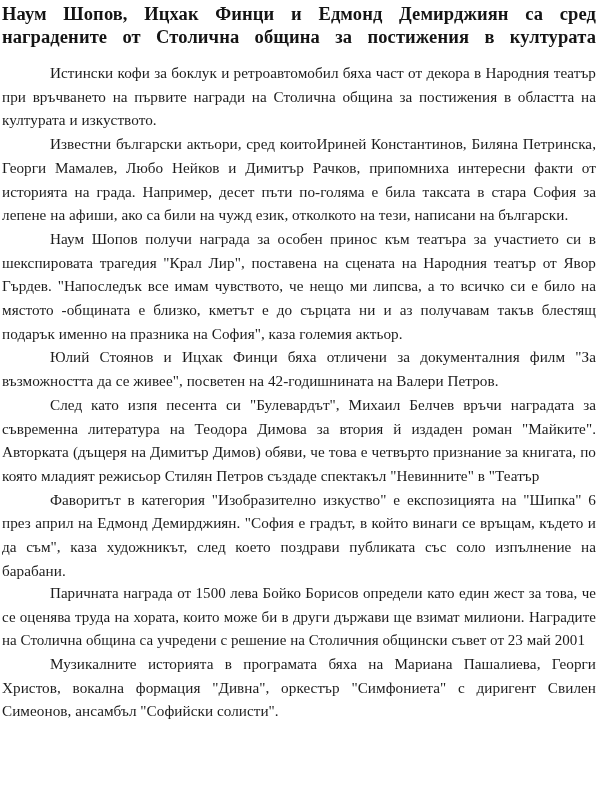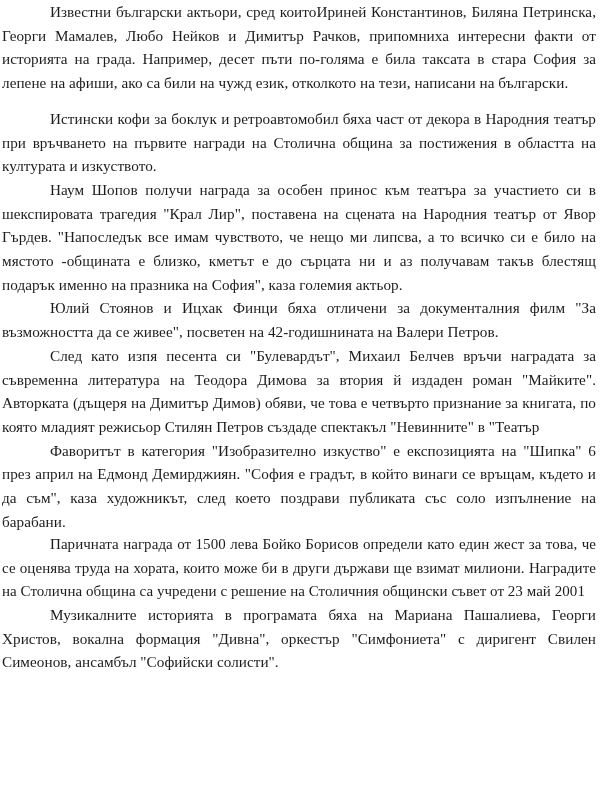--- a/index.html
+++ b/index.html
@@ -58,24 +58,25 @@
   p.para.condensed-last {
     font-size: 15.2px;
     line-height: 23.7px;
   }
 </style>
 </head>
 <body>
 
 <div class="page">
 
+  <h1 class="doc-title">Наум Шопов, Ицхак Финци и Едмонд Демирджиян са сред наградените от Столична община за постижения в културата</h1>
 
   <div class="body-text">
+    <p class="para first">Истински кофи за боклук и ретроавтомобил бяха част от декора в Народния театър при връчването на първите награди на Столична община за постижения в областта на културата и изкуството.</p>
     <p class="para">Известни български актьори, сред коитоИриней Константинов, Биляна Петринска, Георги Мамалев, Любо Нейков и Димитър Рачков, припомниха интересни факти от историята на града. Например, десет пъти по-голяма е била таксата в стара София за лепене на афиши, ако са били на чужд език, отколкото на тези, написани на български.</p>
-    <p class="para first">Истински кофи за боклук и ретроавтомобил бяха част от декора в Народния театър при връчването на първите награди на Столична община за постижения в областта на културата и изкуството.</p>
     <p class="para">Наум Шопов получи награда за особен принос към театъра за участието си в шекспировата трагедия "Крал Лир", поставена на сцената на Народния театър от Явор Гърдев. "Напоследък все имам чувството, че нещо ми липсва, а то всичко си е било на мястото -общината е близко, кметът е до сърцата ни и аз получавам такъв блестящ подарък именно на празника на София", каза големия актьор.</p>
     <p class="para">Юлий Стоянов и Ицхак Финци бяха отличени за документалния филм "За възможността да се живее", посветен на 42-годишнината на Валери Петров.</p>
     <p class="para">След като изпя песента си "Булевардът", Михаил Белчев връчи наградата за съвременна литература на Теодора Димова за втория й издаден роман "Майките". Авторката (дъщеря на Димитър Димов) обяви, че това е четвърто признание за книгата, по която младият режисьор Стилян Петров създаде спектакъл "Невинните" в "Театър</p>
     <p class="para">Фаворитът в категория "Изобразително изкуство" е експозицията на "Шипка" 6 през април на Едмонд Демирджиян. "София е градът, в който винаги се връщам, където и да съм", каза художникът, след което поздрави публиката със соло изпълнение на барабани.</p>
     <p class="para tight">Паричната награда от 1500 лева Бойко Борисов определи като един жест за това, че се оценява труда на хората, които може би в други държави ще взимат милиони. Наградите на Столична община са учредени с решение на Столичния общински съвет от 23 май 2001</p>
     <p class="para condensed-last">Музикалните историята в програмата бяха на Мариана Пашалиева, Георги Христов, вокална формация "Дивна", оркестър "Симфониета" с диригент Свилен Симеонов, ансамбъл "Софийски солисти".</p>
   </div>
 
 </div>
 

